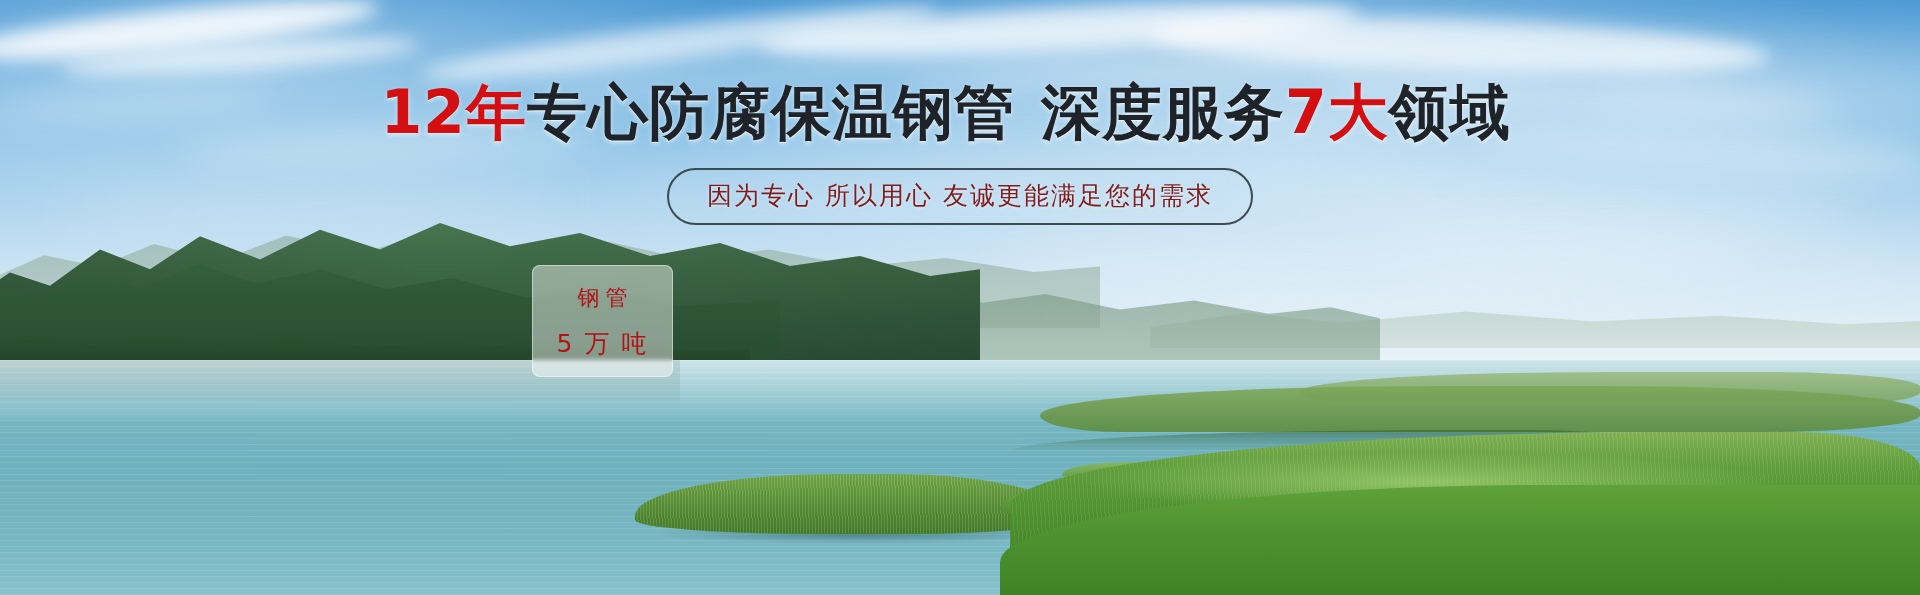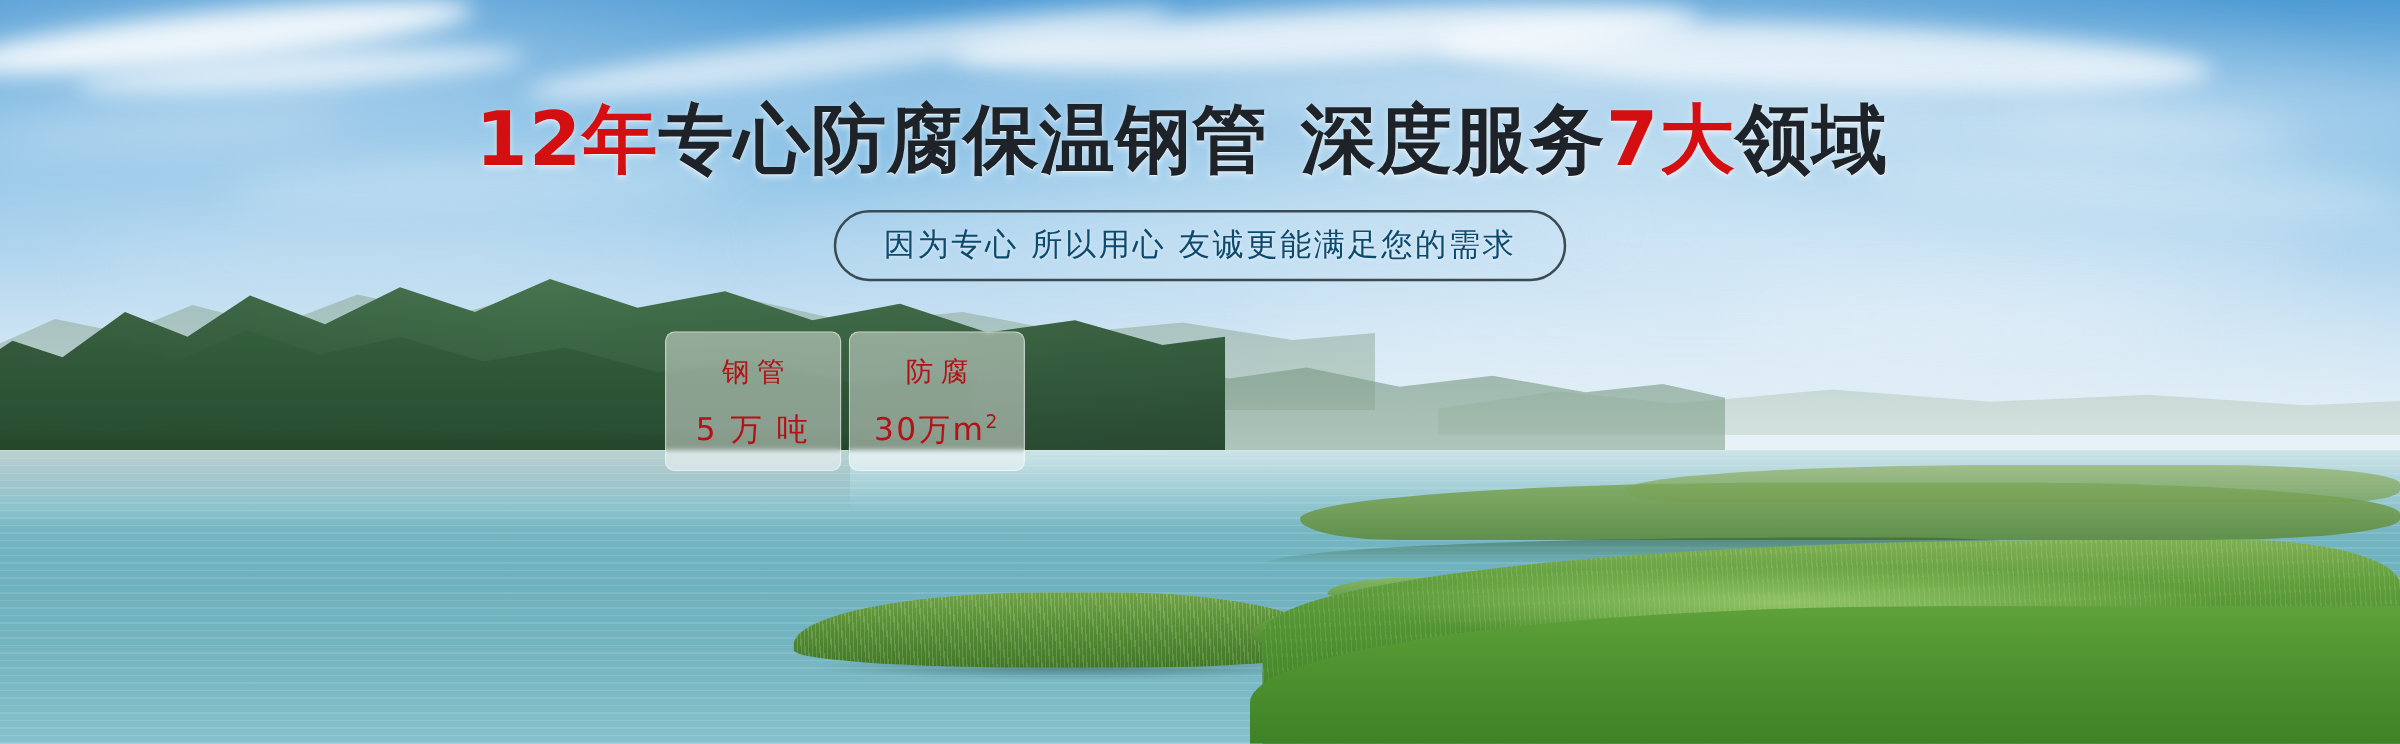--- a/index.html
+++ b/index.html
@@ -241,21 +241,21 @@
 
   .subtitle-wrap {
     position:absolute; left:0; top:168px; width:1920px; text-align:center;
   }
   .subtitle {
     display:inline-block;
     padding:9px 38px 11px;
     border:2px solid #3c4a52;
     border-radius:30px;
     font-size:25px;
-    color:#0c4a6e;
+    color:#7f1d1d;
     letter-spacing:2px;
     white-space:nowrap;
     background:transparent;
     text-shadow:0 1px 3px rgba(255,255,255,.5);
   }
 
   
   .cards {
     position:absolute; left:532px; top:265px;
     display:flex;
@@ -354,21 +354,17 @@
       <div class="subtitle">因为专心 所以用心  友诚更能满足您的需求</div>
     </div>
 
     <div class="cards">
 
       <div class="card">
         <div class="label">钢管</div>
         <div class="value"><span>5 万 吨</span></div>
       </div>
 
-      <div class="card">
-        <div class="label">防腐</div>
-        <div class="value"><span>30万m</span><sup>2</sup></div>
-      </div>
 
 
     </div>
   </div>
 </div>
 
 </body></html>

